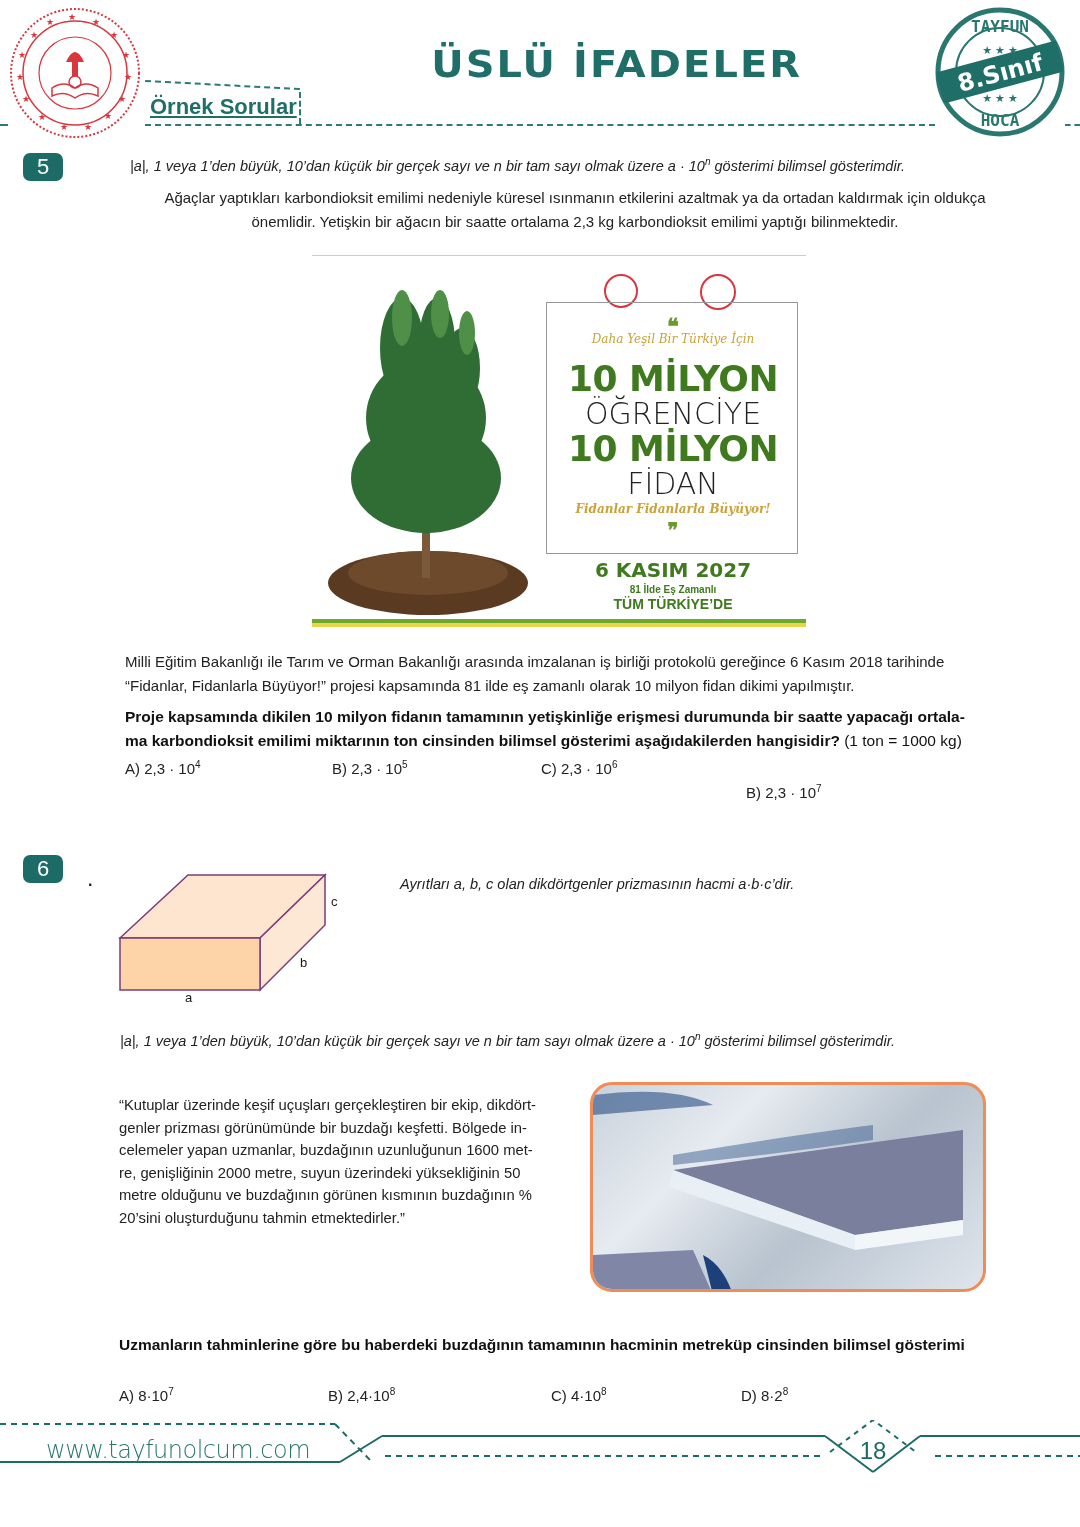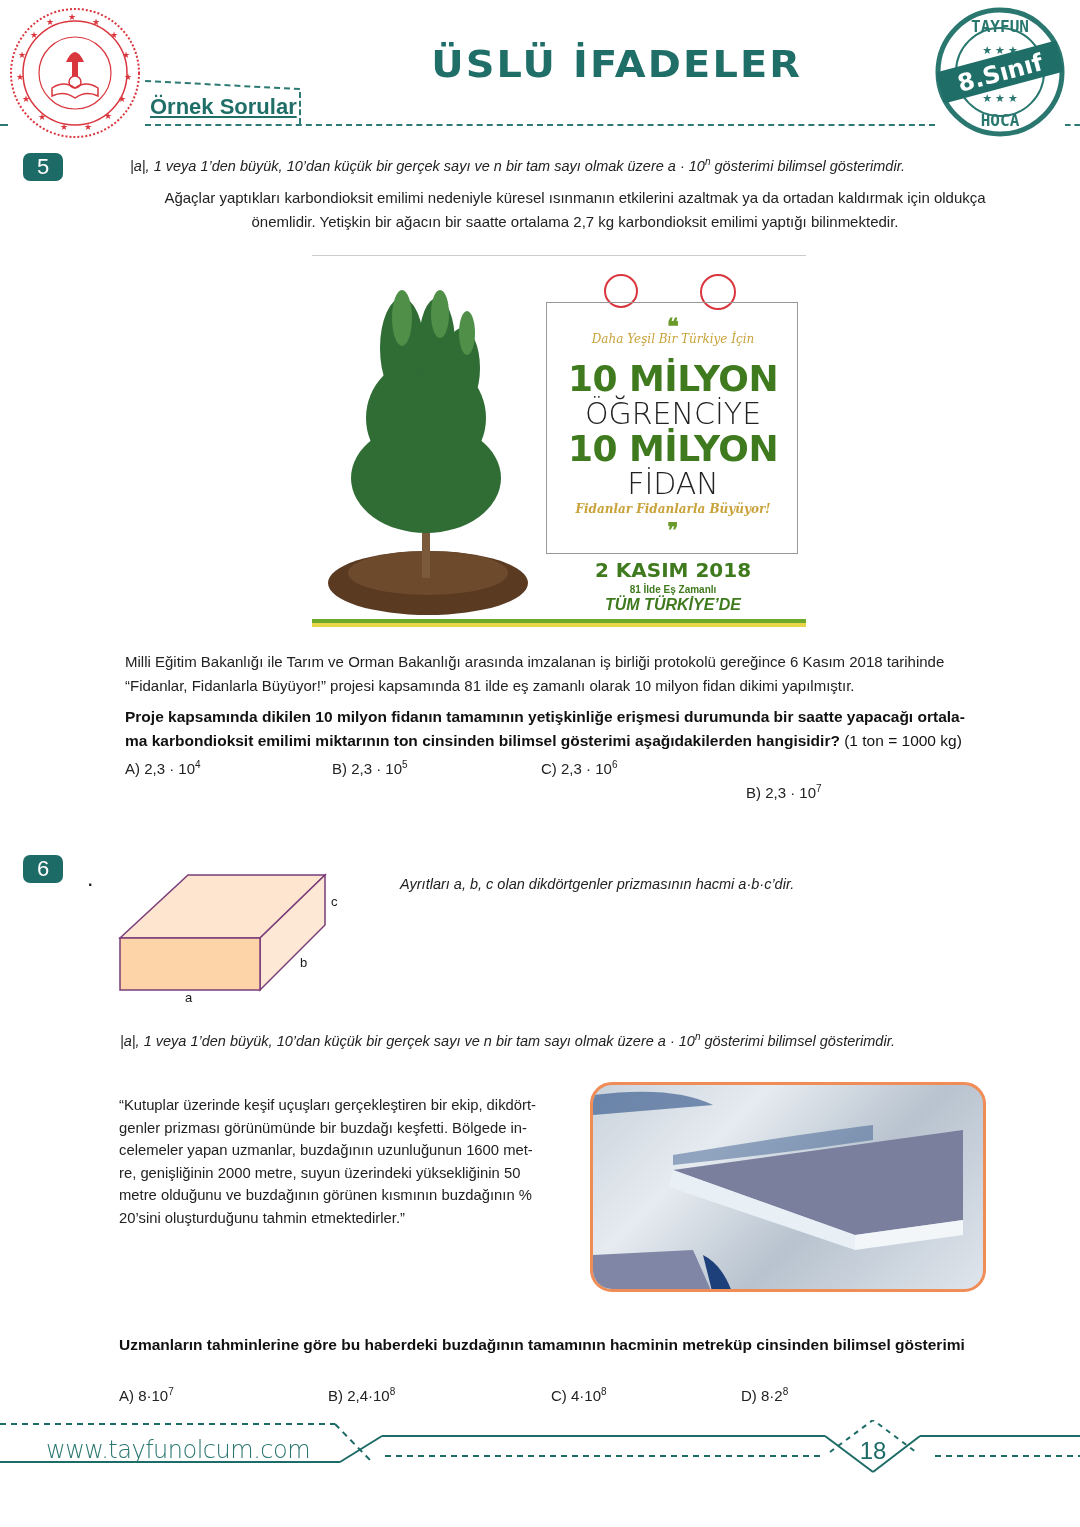--- a/index.html
+++ b/index.html
@@ -92,21 +92,21 @@
     <text x="70" y="98" text-anchor="middle" font-size="11" fill="#2a7770">★ ★ ★</text>
   </svg>
 </div>
 
 <div class="abs qbadge" style="left:23px; top:153px;">5</div>
 
 <div class="abs italic-def" style="left:130px; top:158px; white-space:nowrap;"><span>|a|, 1 veya 1’den büyük, 10’dan küçük bir gerçek sayı ve n bir tam sayı olmak üzere a · 10</span><sup>n</sup><span> gösterimi bilimsel gösterimdir.</span></div>
 
 <div class="abs body-txt" style="left:125px; top:186px; width:900px;text-align:center;">
   <div>Ağaçlar yaptıkları karbondioksit emilimi nedeniyle küresel ısınmanın etkilerini azaltmak ya da ortadan kaldırmak için oldukça</div>
-  <div>önemlidir. Yetişkin bir ağacın bir saatte ortalama 2,7 kg karbondioksit emilimi yaptığı bilinmektedir.</div>
+  <div>önemlidir. Yetişkin bir ağacın bir saatte ortalama 2,3 kg karbondioksit emilimi yaptığı bilinmektedir.</div>
 </div>
 
 <div class="abs poster">
   <div class="abs" style="left:10px; top:22px; width:220px; height:340px;">
     <svg width="220" height="340" viewBox="0 0 220 340">
       <ellipse cx="106" cy="305" rx="100" ry="32" fill="#5b3a22"></ellipse>
       <ellipse cx="106" cy="295" rx="80" ry="22" fill="#6e4a2d"></ellipse>
       <rect x="100" y="60" width="8" height="240" fill="#7a5a3a"></rect>
       <g fill="#2f6d35">
         <ellipse cx="104" cy="200" rx="75" ry="55"></ellipse>
@@ -129,23 +129,23 @@
   <div class="poster-frame"></div>
 
   <div class="poster-text" style="top:58px; font-size:22px; color:#6a9a2a; font-weight:bold;">❝</div>
   <div class="poster-text" style="top:76px; font-size:12px; font-style:italic; font-weight:normal; color:#c9a23a; font-family:'DejaVu Serif', serif;">Daha Yeşil Bir Türkiye İçin</div>
   <div class="poster-text" style="top:102px; font-size:36px; font-weight:900; color:#3f7a1e; letter-spacing:-0.5px; font-family:'DejaVu Sans', sans-serif;">10 MİLYON</div>
   <div class="poster-text" style="top:140px; font-size:30px; color:#222; font-family:'DejaVu Sans', sans-serif; font-weight:300;">ÖĞRENCİYE</div>
   <div class="poster-text" style="top:172px; font-size:36px; font-weight:900; color:#3f7a1e; letter-spacing:-0.5px; font-family:'DejaVu Sans', sans-serif;">10 MİLYON</div>
   <div class="poster-text" style="top:210px; font-size:30px; color:#222; font-family:'DejaVu Sans', sans-serif; font-weight:300;">FİDAN</div>
   <div class="poster-text" style="top:246px; font-size:12px; font-style:italic; font-weight:bold; color:#c9a23a; font-family:'DejaVu Serif', serif;">Fidanlar Fidanlarla Büyüyor!</div>
   <div class="poster-text" style="top:262px; font-size:20px; color:#6a9a2a; font-weight:bold;">❞</div>
-  <div class="poster-text" style="top:302px; font-size:20px; font-weight:900; color:#3f7a1e; font-family:'DejaVu Sans', sans-serif;">2 KASIM 2018</div>
+  <div class="poster-text" style="top:302px; font-size:20px; font-weight:900; color:#3f7a1e; font-family:'DejaVu Sans', sans-serif;">6 KASIM 2027</div>
   <div class="poster-text" style="top:328px; font-size:10px; font-weight:bold; color:#3f7a1e;">81 İlde Eş Zamanlı</div>
-  <div class="poster-text" style="top:340px; font-size:16px; font-weight:bold; color:#3f7a1e;font-style:italic;">TÜM TÜRKİYE’DE</div>
+  <div class="poster-text" style="top:340px; font-size:14px; font-weight:bold; color:#3f7a1e;">TÜM TÜRKİYE’DE</div>
 
   <div class="poster-stripe"></div>
 </div>
 
 <div class="abs body-txt" style="left:125px; top:650px; width:900px;">
   <div>Milli Eğitim Bakanlığı ile Tarım ve Orman Bakanlığı arasında imzalanan iş birliği protokolü gereğince 6 Kasım 2018 tarihinde</div>
   <div>“Fidanlar, Fidanlarla Büyüyor!” projesi kapsamında 81 ilde eş zamanlı olarak 10 milyon fidan dikimi yapılmıştır.</div>
 </div>
 
 <div class="abs bold-q" style="left:125px; top:705px; width:910px;">

